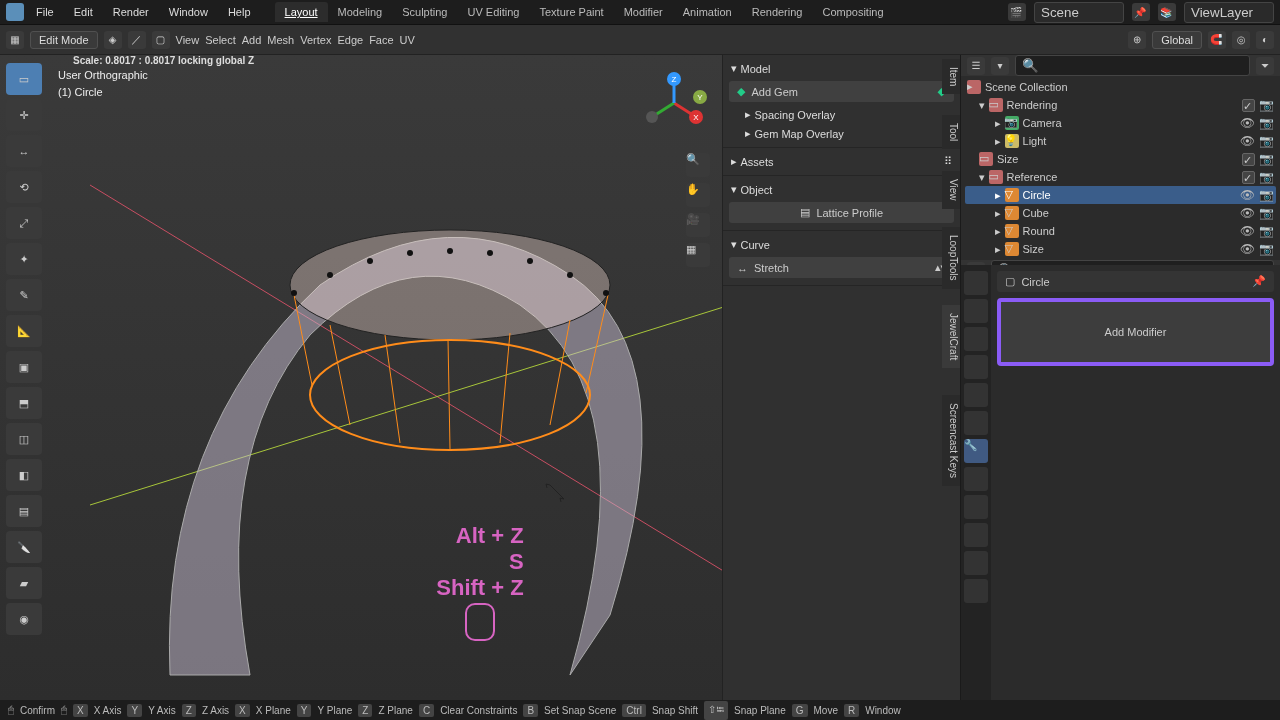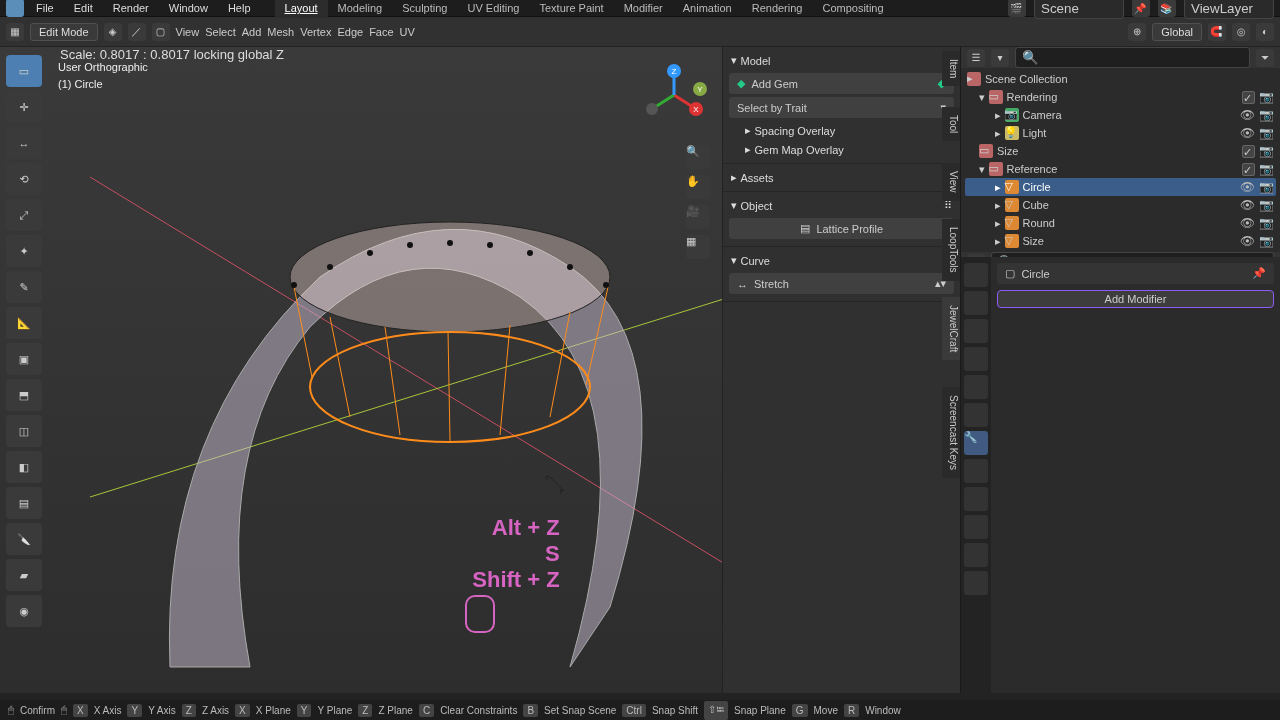--- a/index.html
+++ b/index.html
@@ -1,40 +1,40 @@
 <!DOCTYPE html>
 <html><head>
 <meta charset="utf-8">
 <style>
   * { box-sizing: border-box; margin: 0; padding: 0; font-family: -apple-system, "Segoe UI", sans-serif; }
   body { background: #232323; color: #ccc; font-size: 11px; width: 1280px; height: 720px; overflow: hidden; position: relative; }
-  .topbar { height: 17px; background: #1d1d1d; display: flex; align-items: center; padding: 0 6px; gap: 4px; border-bottom: 1px solid #111; }
+  .topbar { height: 25px; background: #1d1d1d; display: flex; align-items: center; padding: 0 6px; gap: 4px; border-bottom: 1px solid #111; }
   .topbar .logo { width: 18px; height: 18px; background: #5b8fb9; border-radius: 3px; }
   .topbar .menu-item { padding: 3px 8px; color: #ddd; }
   .workspace-tabs { display: flex; margin-left: 12px; gap: 0; }
   .workspace-tabs .tab { padding: 4px 10px; color: #bbb; border-radius: 3px 3px 0 0; }
   .workspace-tabs .tab.active { background: #2c2c2c; color: #fff; text-decoration: underline; }
   .scene-box { margin-left: auto; display: flex; gap: 8px; align-items: center; }
   .scene-box input { background: #2a2a2a; border: 1px solid #444; color: #ccc; padding: 2px 6px; width: 90px; border-radius: 3px; }
   .icon-sq { width: 18px; height: 18px; background: #3a3a3a; border-radius: 3px; display: inline-flex; align-items: center; justify-content: center; font-size: 10px; }
 
   .tool-header { height: 30px; background: #313131; display: flex; align-items: center; gap: 6px; padding: 0 6px; border-bottom: 1px solid #222; }
   .tool-header select, .tool-header .pill { background: #3a3a3a; color: #ddd; border: 1px solid #505050; border-radius: 3px; padding: 2px 8px; font-size: 11px; }
 
   .main-row { display: flex; height: 646px; }
   .viewport { position: relative; width: 960px; height: 646px; background: linear-gradient(#3a3a3a,#2d2d2d); overflow: hidden; }
   .left-toolbar { position: absolute; top: 8px; left: 6px; width: 36px; display: flex; flex-direction: column; gap: 4px; z-index: 10; }
   .left-toolbar .tool { width: 36px; height: 32px; background: #3a3a3a; border-radius: 4px; display: flex; align-items: center; justify-content: center; }
   .left-toolbar .tool.active { background: #4d7fb3; }
   .overlay-text { position: absolute; top: 12px; left: 58px; color: #eee; font-size: 11px; line-height: 1.5; }
-  .status-top { position: absolute; top: 0; left: 60px; color: #ddd; font-size: 13px; }
+  .status-top { position: absolute; top: 0; left: 73px; color: #ddd; font-size: 10px; font-weight: bold; }
   .nav-gizmo { position: absolute; top: 12px; right: 250px; width: 72px; height: 72px; }
   .view-icons { position: absolute; top: 98px; right: 250px; display: flex; flex-direction: column; gap: 6px; }
   .view-icons .ic { width: 24px; height: 24px; background: #3a3a3a; border-radius: 4px; }
-  .keys { position: absolute; bottom: 100px; left: 50%; transform: translateX(-50%); color: #d764c2; font-size: 22px; text-align: right; font-weight: 600; margin-left: 36px; }
+  .keys { position: absolute; bottom: 100px; left: 50%; transform: translateX(-50%); color: #d764c2; font-size: 22px; text-align: right; font-weight: 600; }
   .mouse-ind { position: absolute; bottom: 60px; left: 50%; transform: translateX(-50%); width: 30px; height: 38px; border: 2px solid #d764c2; border-radius: 10px; }
 
   
   .npanel { position: absolute; top: 0; right: 0; width: 238px; height: 100%; background: #303030; border-left: 1px solid #222; }
   .npanel .section { border-bottom: 1px solid #252525; padding: 4px 6px; }
   .npanel .section-head { display: flex; align-items: center; gap: 4px; padding: 3px 2px; color: #ddd; }
   .npanel .btn { background: #404040; border-radius: 3px; padding: 4px 8px; text-align: center; margin: 3px 0; display: flex; align-items: center; justify-content: center; gap: 6px; }
   .vert-tab { position: absolute; right: 0; top: 0; width: 18px; writing-mode: vertical-rl; background: #2a2a2a; padding: 8px 1px; font-size: 10px; text-align: center; }
 
   .right { width: 320px; height: 646px; display: flex; flex-direction: column; background: #2a2a2a; border-left: 1px solid #1a1a1a; }
@@ -50,21 +50,21 @@
   .indent0 { padding-left: 14px; }
   .indent1 { padding-left: 30px; }
   .ci { width: 14px; height: 14px; border-radius: 2px; display: inline-block; }
 
   .props { flex: 1; display: flex; background: #2b2b2b; }
   .props-tabs { width: 30px; background: #232323; display: flex; flex-direction: column; gap: 4px; padding: 6px 3px; }
   .props-tabs .pt { width: 24px; height: 24px; background: #333; border-radius: 3px; }
   .props-tabs .pt.active { background: #405a82; }
   .props-body { flex: 1; padding: 6px; display: flex; flex-direction: column; gap: 6px; }
   .props-body .field { background: #343434; border-radius: 3px; padding: 4px 8px; display: flex; align-items: center; gap: 6px; }
-  .add-mod { background: #3d3d3d; border: 1px solid #8b5cf6; border-radius: 4px; padding: 2px; text-align: center; }
+  .add-mod { background: #3d3d3d; border: 4px solid #8b5cf6; border-radius: 4px; padding: 24px; text-align: center; }
 
   .statusbar { position: absolute; bottom: 0; left: 0; right: 0; height: 20px; background: #1d1d1d; display: flex; align-items: center; gap: 6px; padding: 0 8px; color: #bbb; font-size: 10px; }
   .statusbar .key { background: #444; padding: 1px 4px; border-radius: 2px; }
 
   .ring-graphic { position: absolute; top: 80px; left: 90px; width: 640px; height: 560px; }
 </style>
 </head>
 <body>
 
 <div class="topbar">
@@ -206,24 +206,20 @@
     <div class="mouse-ind"></div>
 
     <div class="npanel">
       <div class="section">
         <div class="section-head">▾ <span>Model</span><span style="flex:1"></span>⠿</div>
         <div class="btn">
             <span style="color:#2c8">◆</span>
             <span>Add Gem</span>
             <span style="margin-left:auto;color:#2c8">◆</span>
           </div>
-        <div class="btn" style="justify-content:space-between">
-            <span>Select by Trait</span>
-            <span>▾</span>
-          </div>
         <div class="section-head" style="padding-left:16px">▸ <span>Spacing Overlay</span></div>
         <div class="section-head" style="padding-left:16px">▸ <span>Gem Map Overlay</span></div>
       </div>
       <div class="section">
         <div class="section-head">▸ <span>Assets</span><span style="flex:1"></span>⠿</div>
       </div>
       <div class="section">
         <div class="section-head">▾ <span>Object</span><span style="flex:1"></span>⠿</div>
         <div class="btn">
             <span>▤</span>

